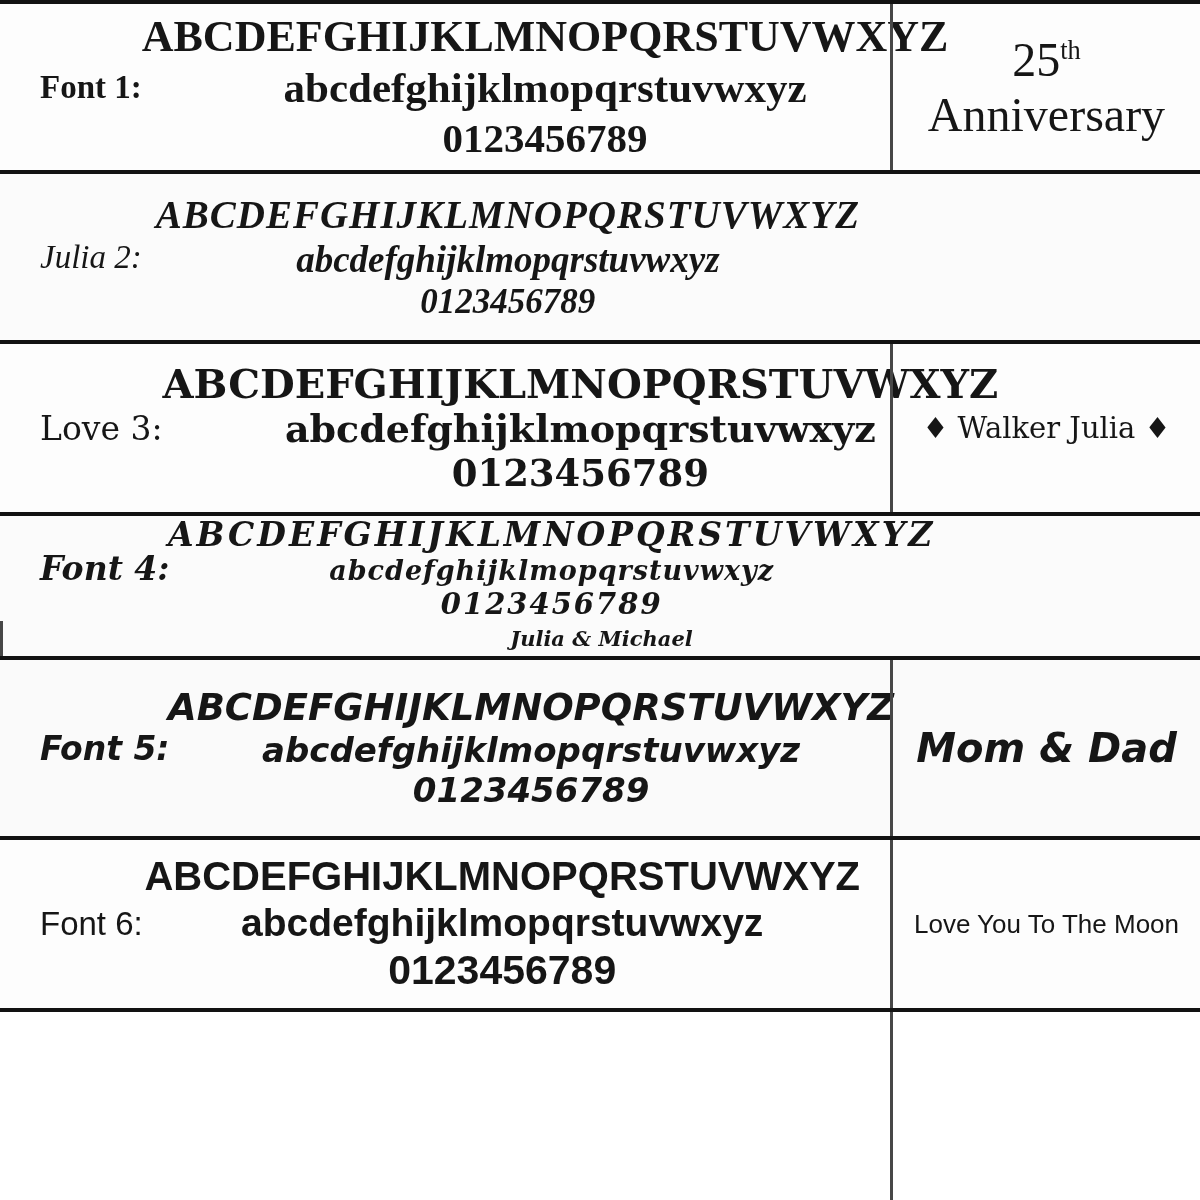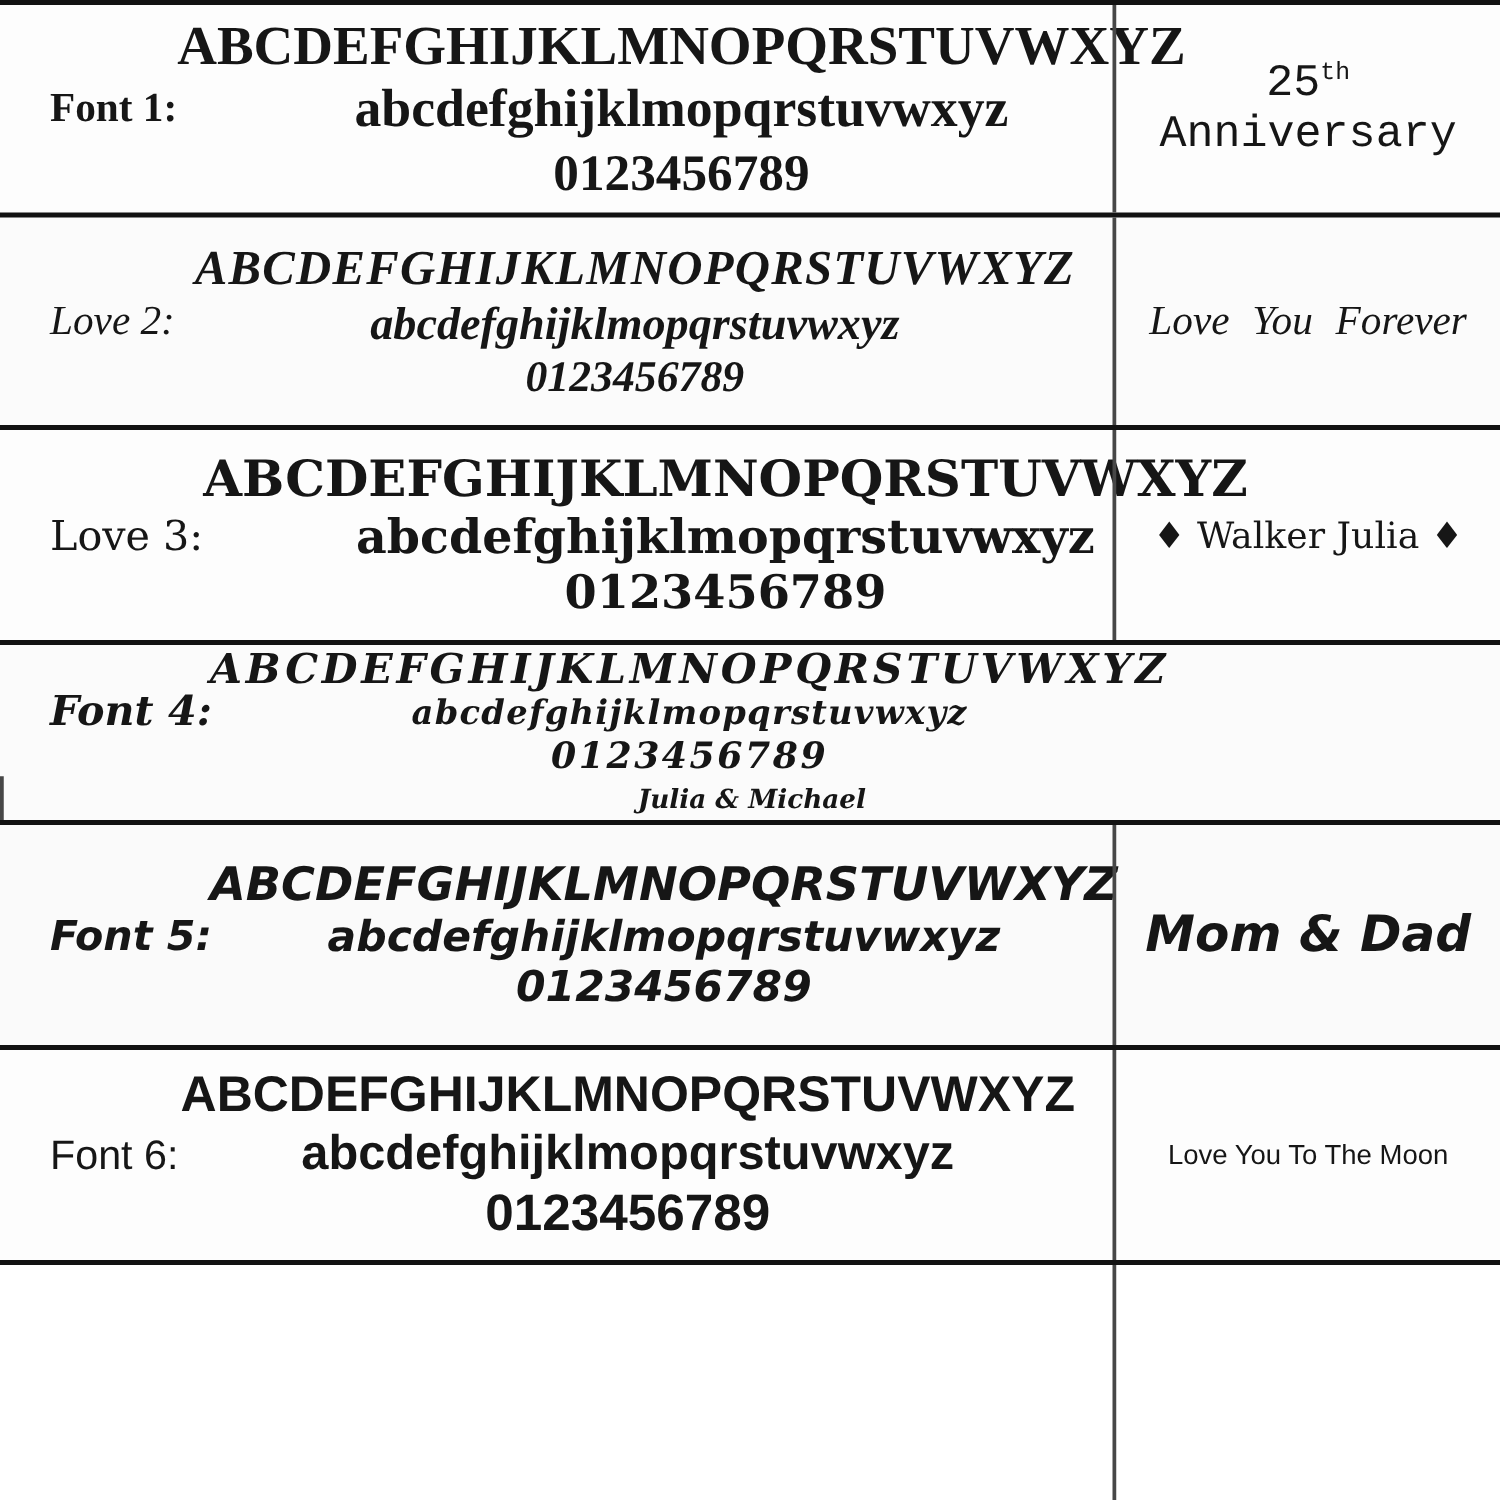--- a/index.html
+++ b/index.html
@@ -57,21 +57,21 @@
     font-weight: bold;
   }
   .line { white-space: nowrap; }
 
   
   .f1 { font-family: "Liberation Serif", serif; }
   .f1 .label { font-weight: bold; }
   .f1 .upper  { font-size: 44px; }
   .f1 .lower  { font-size: 43px; }
   .f1 .digits { font-size: 41px; }
-  .f1 .sample-text { font-size: 36px; font-family: Liberation Mono, monospace; }
+  .f1 .sample-text { font-size: 48px; }
 
   
   .f2 { font-family: "Liberation Serif", serif; font-style: italic; background: #fbfbfb; }
   .f2 .upper  { font-size: 39px; letter-spacing: 1px; }
   .f2 .lower  { font-size: 37px; }
   .f2 .digits { font-size: 35px; }
   .f2 .sample-text { font-size: 33px; word-spacing: 10px; }
 
   
   .f3 { font-family: "DejaVu Serif", serif; }
@@ -92,21 +92,21 @@
   .f5 .upper  { font-size: 37px; }
   .f5 .lower  { font-size: 34px; }
   .f5 .digits { font-size: 34px; }
   .f5 .sample-text { font-size: 40px; }
 
   
   .f6 { font-family: "Liberation Sans", sans-serif; }
   .f6 .upper  { font-size: 40px; }
   .f6 .lower  { font-size: 39px; }
   .f6 .digits { font-size: 41px; }
-  .f6 .sample-text { font-size: 22px; text-align: right; }
+  .f6 .sample-text { font-size: 26px; text-align: right; }
 
   #row1 { height: 170px; }
   #row2 { height: 170px; }
   #row3 { height: 172px; }
   #row4 { height: 144px; flex-direction: column; }
   #row5 { height: 180px; }
   #row6 { height: 172px; }
   #row-empty {
     height: 192px;
     display: flex;
@@ -136,29 +136,26 @@
         <div class="line digits">0123456789</div>
       </div>
     </div>
     <div class="right-cell">
       <div class="sample-text"><span>25</span><sup class="ordinal">th</sup><span> Anniversary</span></div>
     </div>
   </div>
 
   <div id="row2" class="row f2">
     <div class="left-cell">
-      <div class="label">Love 2:</div>
-      <div class="alpha-block">
-        <div class="line upper">ABCDEFGHIJKLMNOPQRSTUVWXYZ</div>
-        <div class="line lower">abcdefghijklmopqrstuvwxyz</div>
-        <div class="line digits">0123456789</div>
-      </div>
-    </div>
-    <div class="right-cell">
-      <div class="sample-text">Love You Forever</div>
+      <div class="label">Julia 2:</div>
+      <div class="alpha-block">
+        <div class="line upper">ABCDEFGHIJKLMNOPQRSTUVWXYZ</div>
+        <div class="line lower">abcdefghijklmopqrstuvwxyz</div>
+        <div class="line digits">0123456789</div>
+      </div>
     </div>
   </div>
 
   <div id="row3" class="row f3">
     <div class="left-cell">
       <div class="label">Love 3:</div>
       <div class="alpha-block">
         <div class="line upper">ABCDEFGHIJKLMNOPQRSTUVWXYZ</div>
         <div class="line lower">abcdefghijklmopqrstuvwxyz</div>
         <div class="line digits">0123456789</div>

